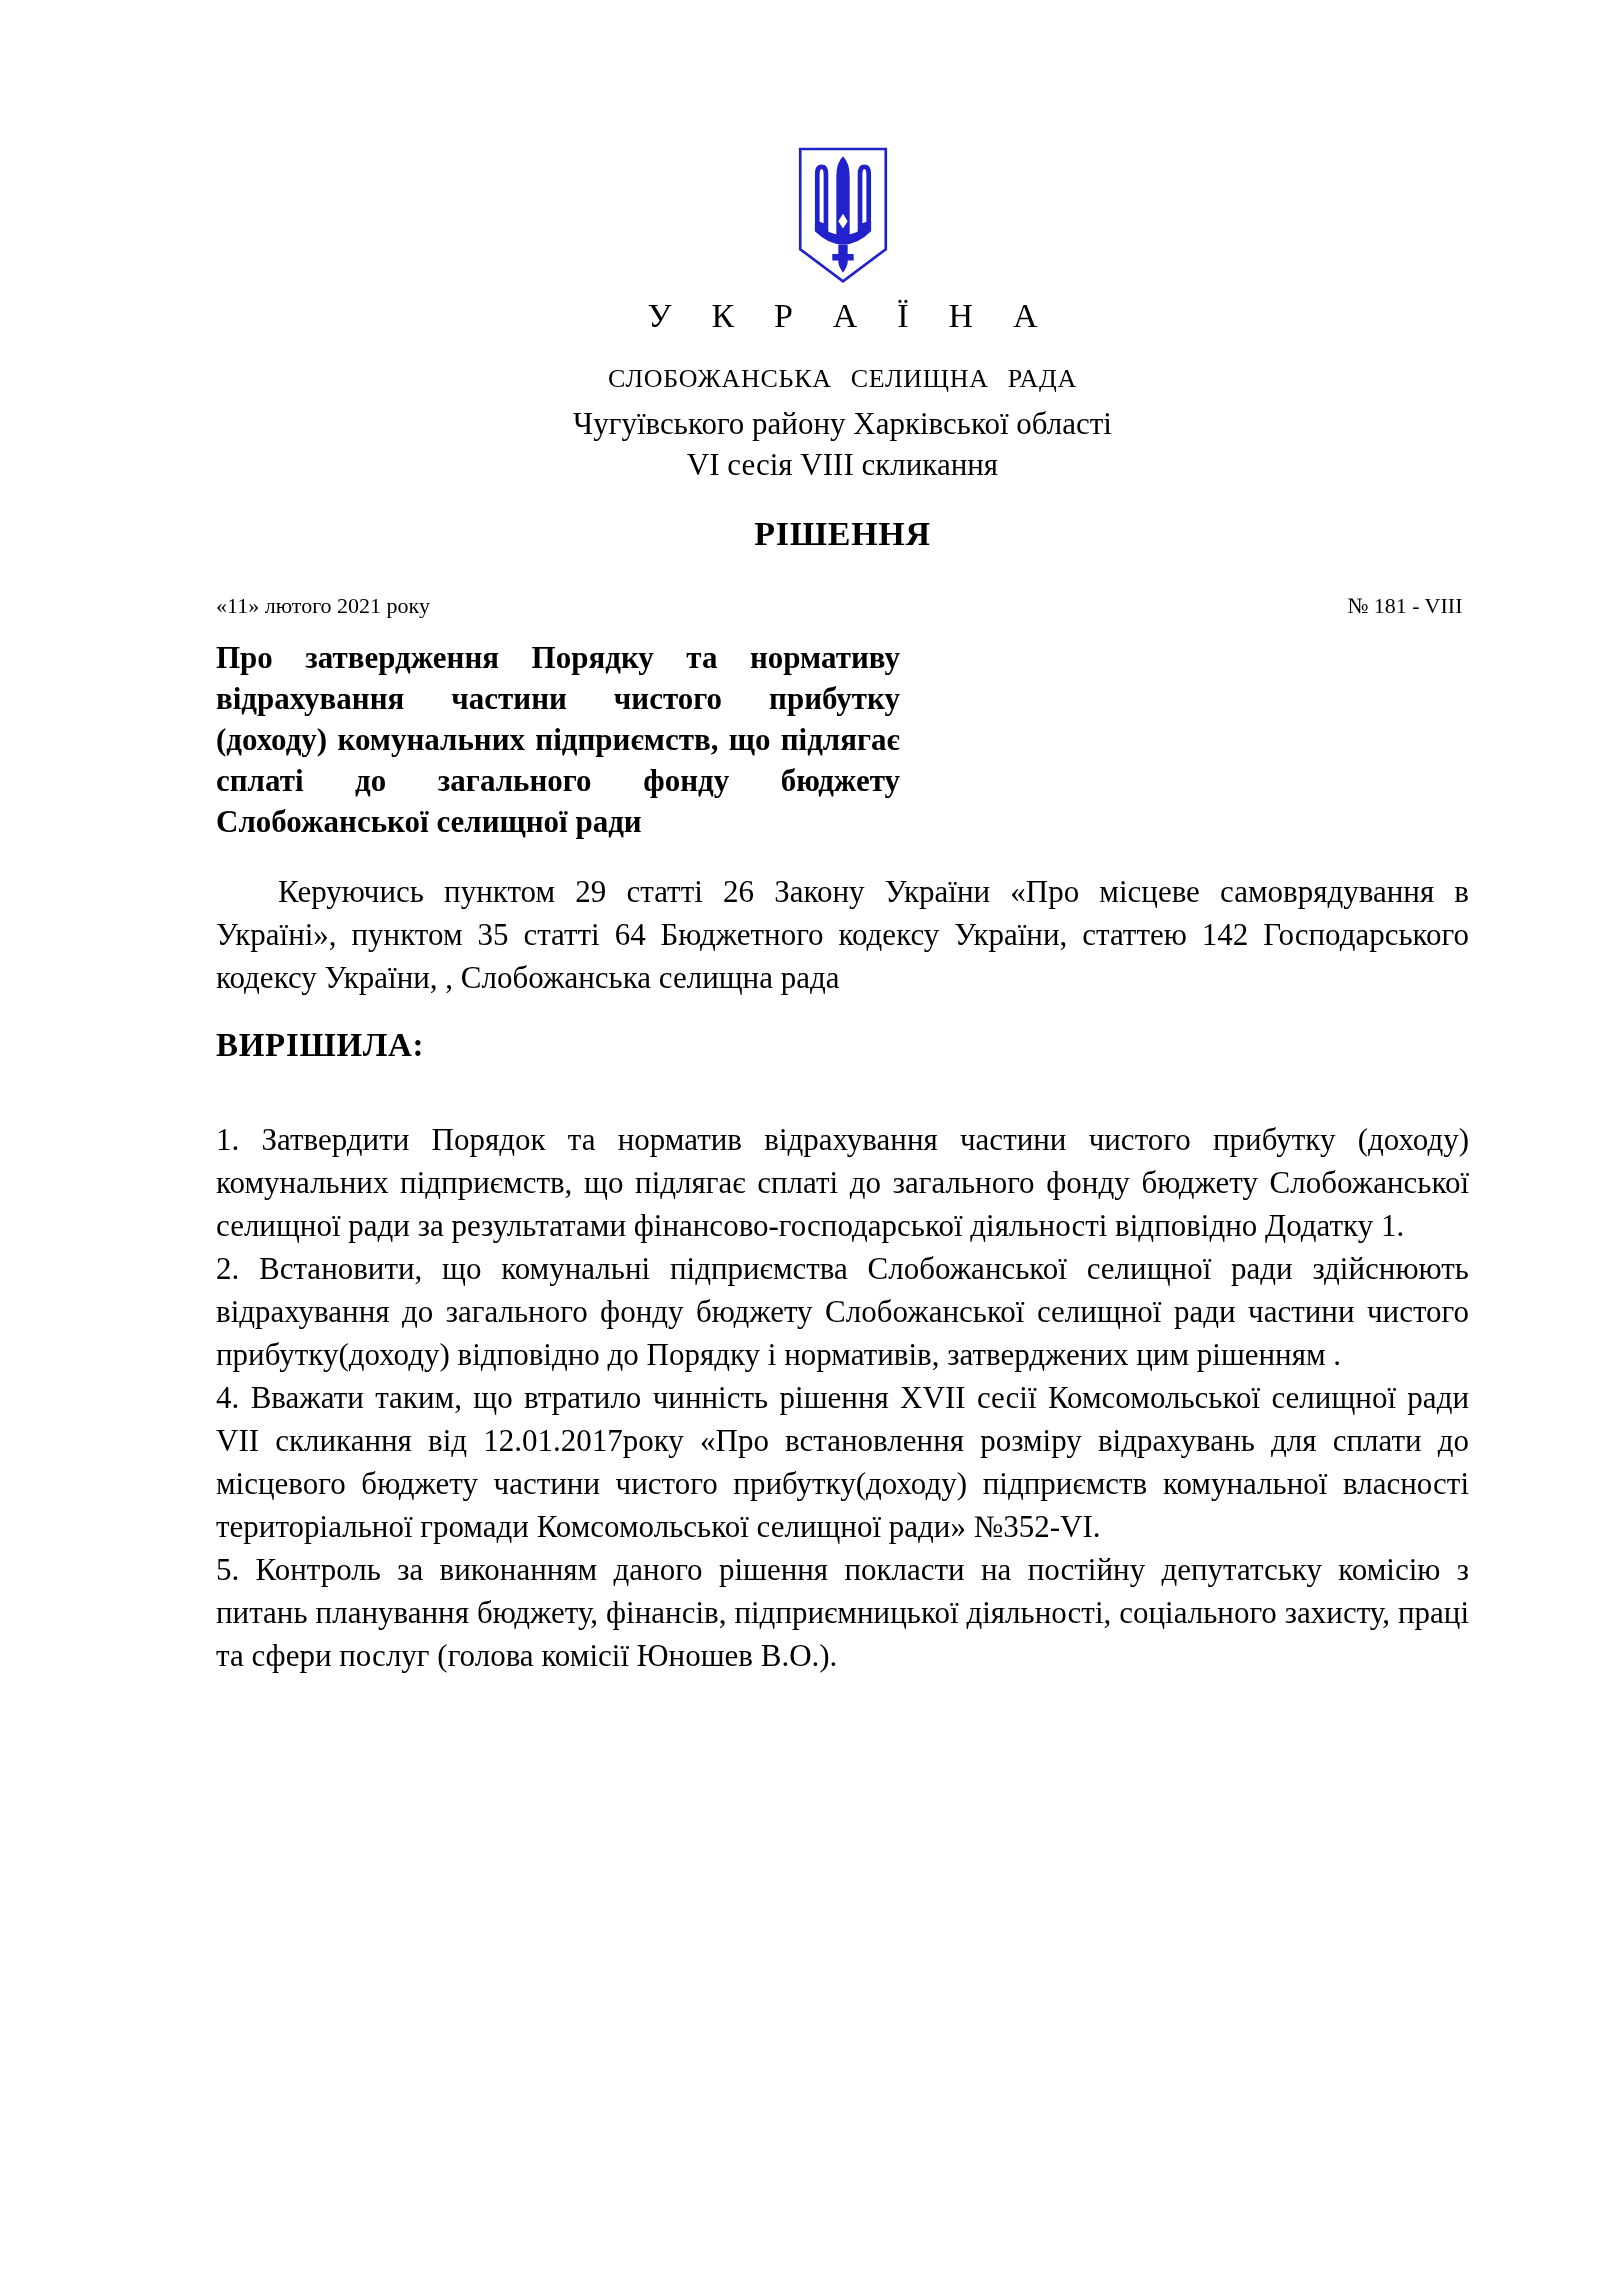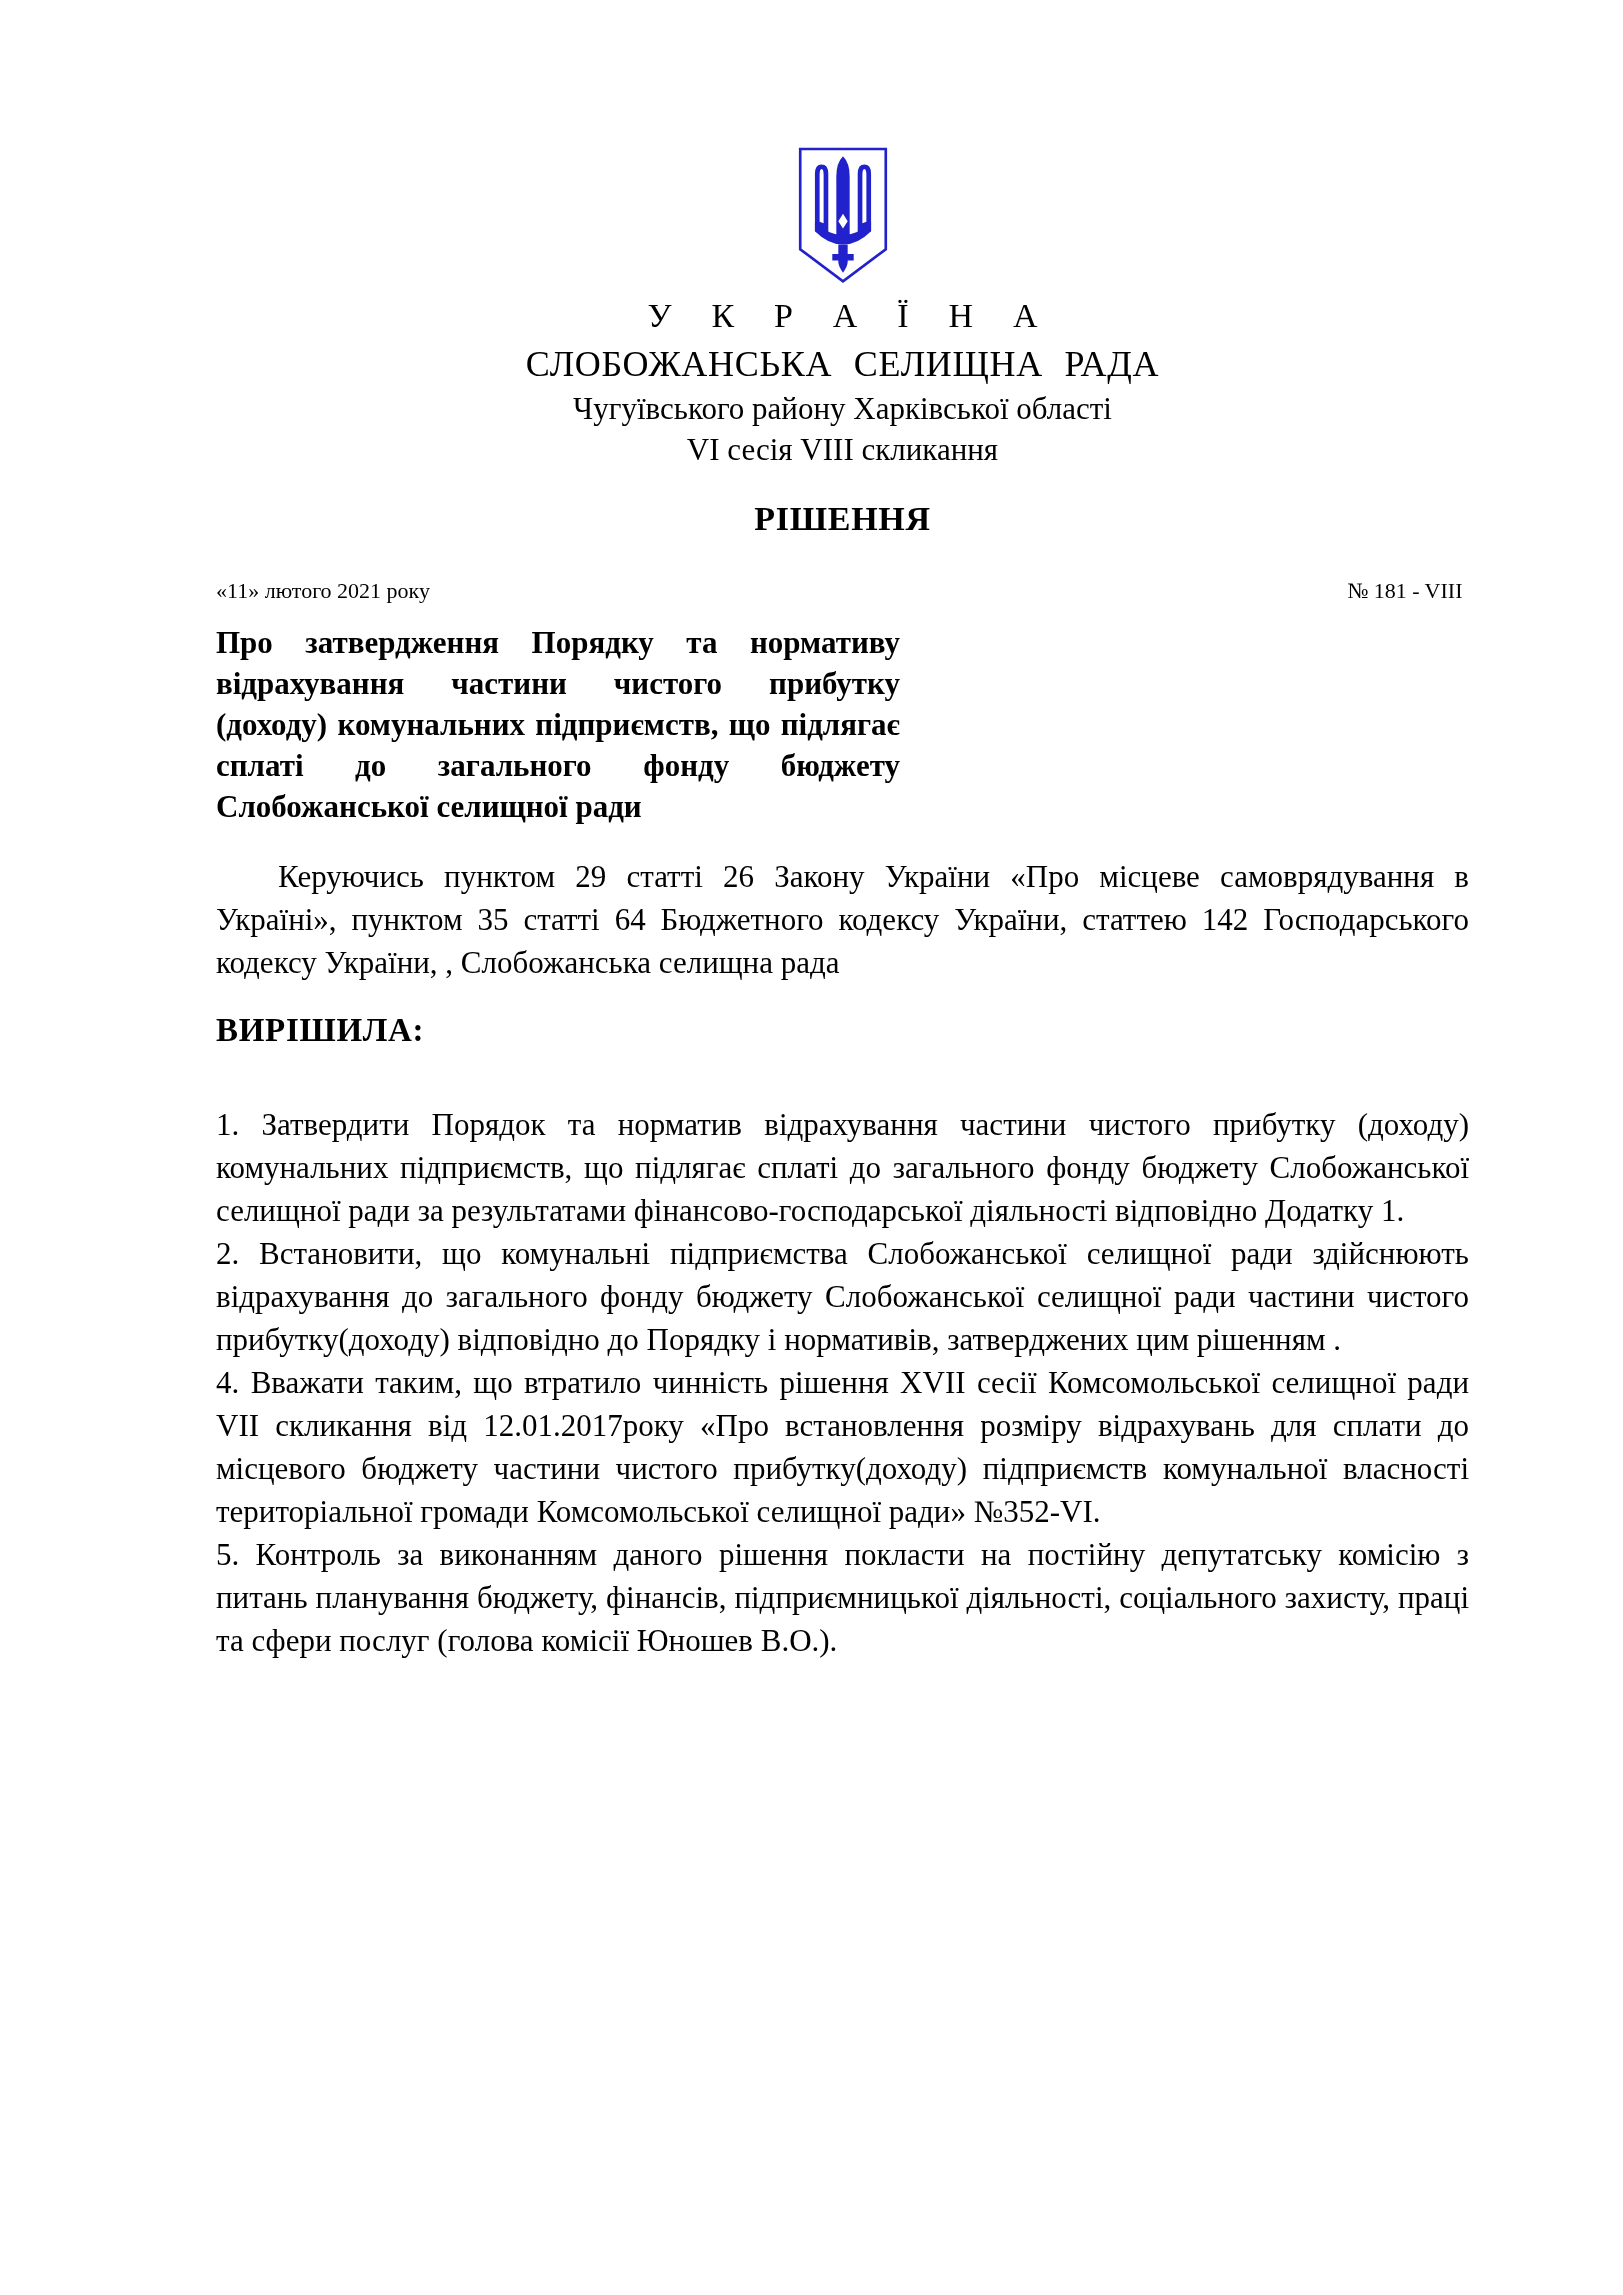--- a/index.html
+++ b/index.html
@@ -16,22 +16,22 @@
 
   .header { text-align: center; }
   .emblem { display: block; margin: 147px auto 0; width: 92px; height: 137px; }
 
   .country {
     margin-top: 9.2px;
     font-size: 34px; line-height: 46px;
     letter-spacing: 15.7px; text-indent: 15.7px;
   }
   .council {
-    margin-top: 1px;
-    font-size: 36px; line-height: 48px;
+    margin-top: 16px;
+    font-size: 26px; line-height: 48px;
     word-spacing: 11.8px; letter-spacing: 0.7px;
   }
   .district { font-size: 31px; line-height: 41px; }
   .session  { font-size: 31px; line-height: 41px; }
 
   .doc-title {
     margin-top: 26px; text-align: center;
     font-weight: bold; font-size: 34px; line-height: 46px; letter-spacing: 0.7px;
   }
 

